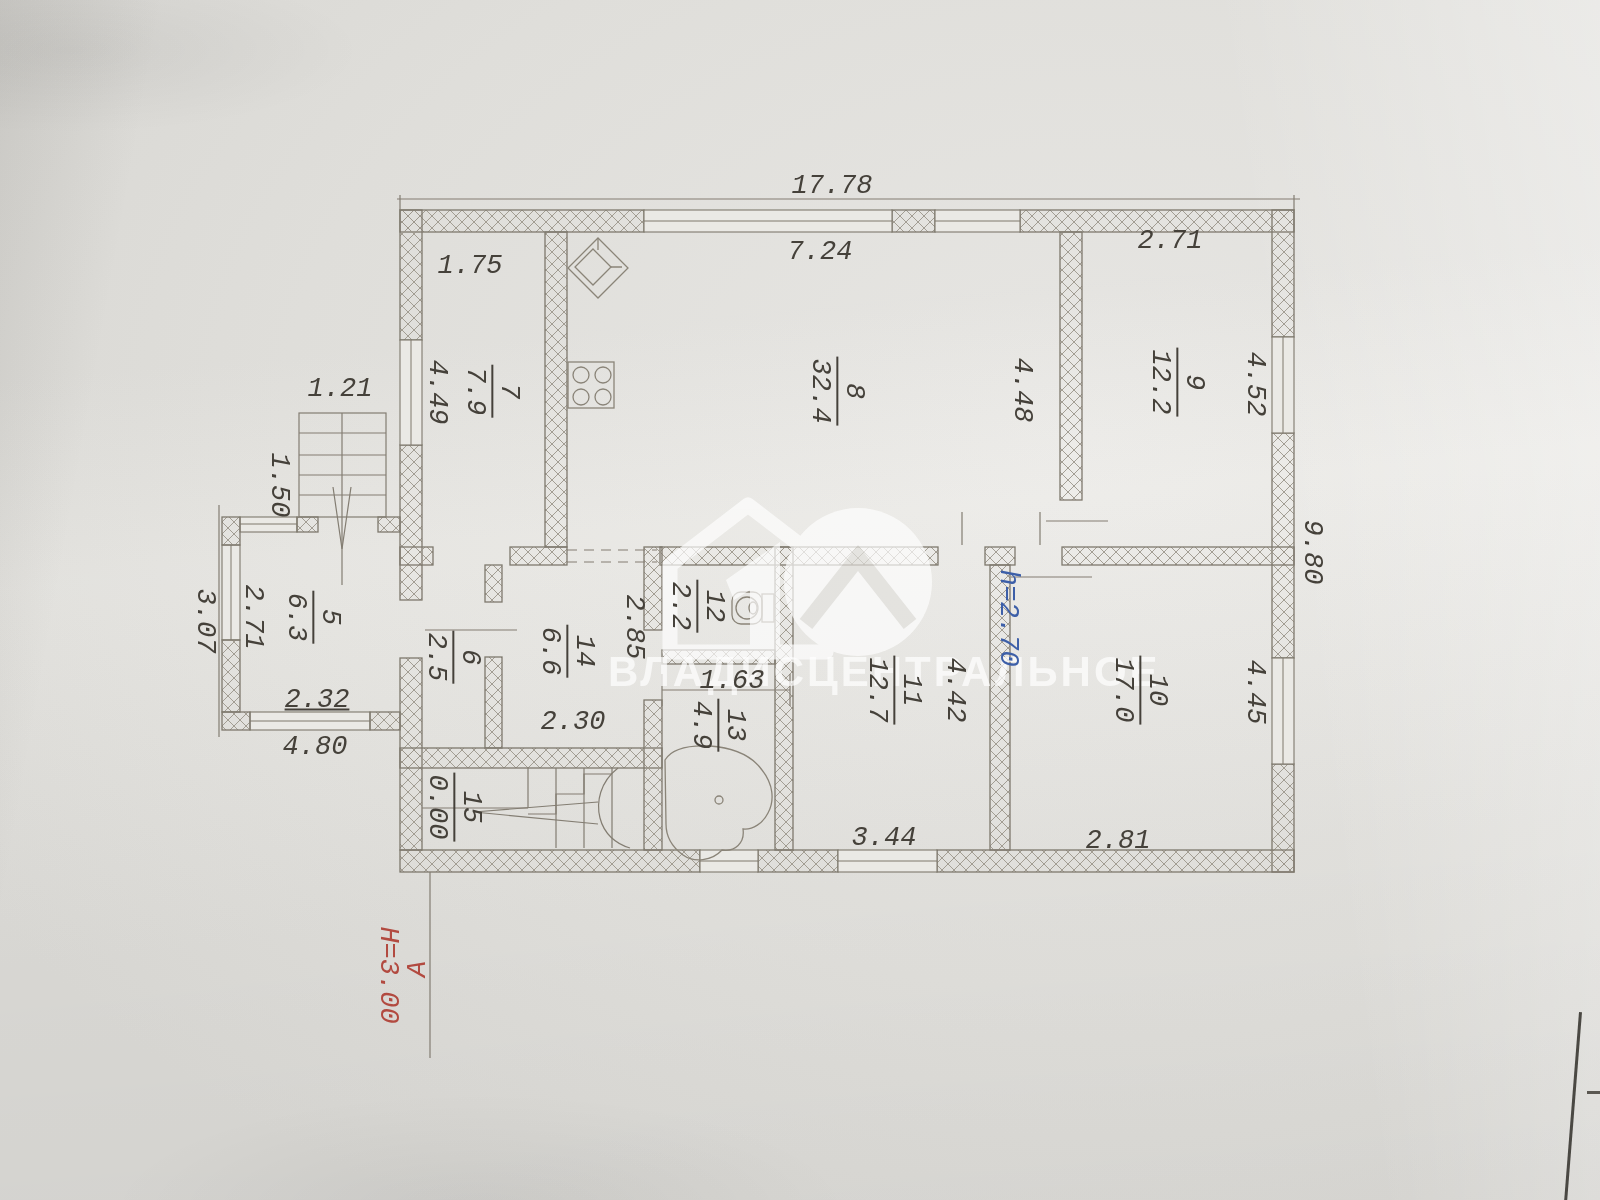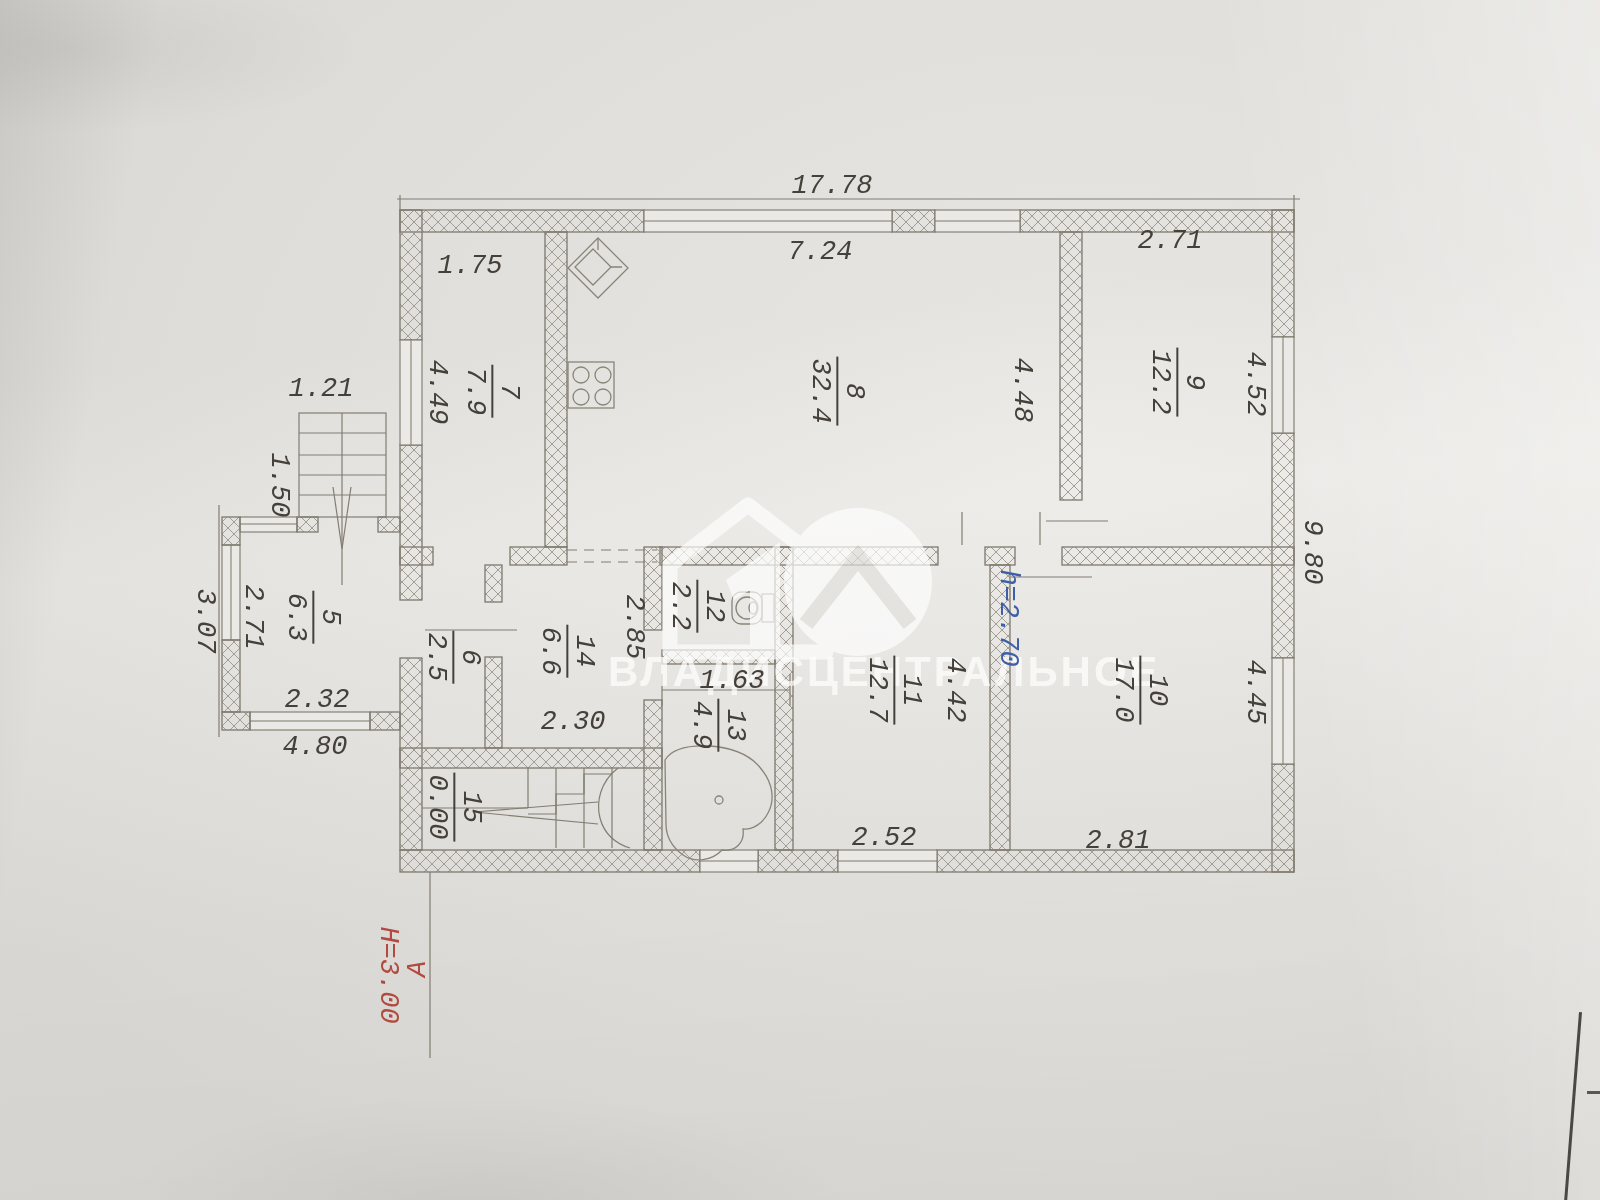--- a/index.html
+++ b/index.html
@@ -192,34 +192,34 @@
     </g>
   </svg>
 
   <div class="wm-text">ВЛАДИСЦЕНТРАЛЬНОЕ</div>
 
   <div id="labels">
       <div class="dim" style="left: 832px; top: 186px;">17.78</div>
       <div class="dim" style="left: 470px; top: 254px; margin-top: 12px;">1.75</div>
       <div class="dim" style="left: 820px; top: 252px;">7.24</div>
       <div class="dim" style="left: 1170px; top: 241px;">2.71</div>
-      <div class="dim" style="left: 321px; top: 389px; text-align: right;">1.21</div>
+      <div class="dim" style="left: 340px; top: 389px; text-align: right;">1.21</div>
       <div class="dim v" style="left: 278px; top: 485px;">1.50</div>
       <div class="dim v" style="left: 436px; top: 392px;">4.49</div>
       <div class="dim v" style="left: 1021px; top: 390px;">4.48</div>
       <div class="dim v" style="left: 1254px; top: 384px;">4.52</div>
       <div class="dim v" style="left: 1311px; top: 552px;">9.80</div>
       <div class="dim v" style="left: 204px; top: 621px;">3.07</div>
       <div class="dim v" style="left: 252px; top: 617px;">2.71</div>
-      <div class="dim" style="left: 317px; top: 700px;">2.32</div>
+      <div class="dim" style="left: 317px; top: 700px; text-decoration: underline;">2.32</div>
       <div class="dim" style="left: 315px; top: 747px;">4.80</div>
       <div class="dim v" style="left: 633px; top: 627px;">2.85</div>
       <div class="dim" style="left: 573px; top: 722px;">2.30</div>
       <div class="dim" style="left: 732px; top: 681px;">1.63</div>
-      <div class="dim" style="left: 884px; top: 838px;">2.52</div>
+      <div class="dim" style="left: 884px; top: 838px;">3.44</div>
       <div class="dim" style="left: 1118px; top: 841px;">2.81</div>
       <div class="dim v" style="left: 954px; top: 690px;">4.42</div>
       <div class="dim v" style="left: 1254px; top: 692px;">4.45</div>
       <div class="dim v blue" style="left: 1007px; top: 618px;">h=2.70</div>
       <div class="dim v red" style="left: 387px; top: 975px;">H=3.00</div>
       <div class="dim vc red" style="left: 418px; top: 969px;">А</div>
       <div class="rlabel" style="left: 492px; top: 391px;">
         <span class="num">7</span>
         <span class="den">7.9</span>
       </div>

